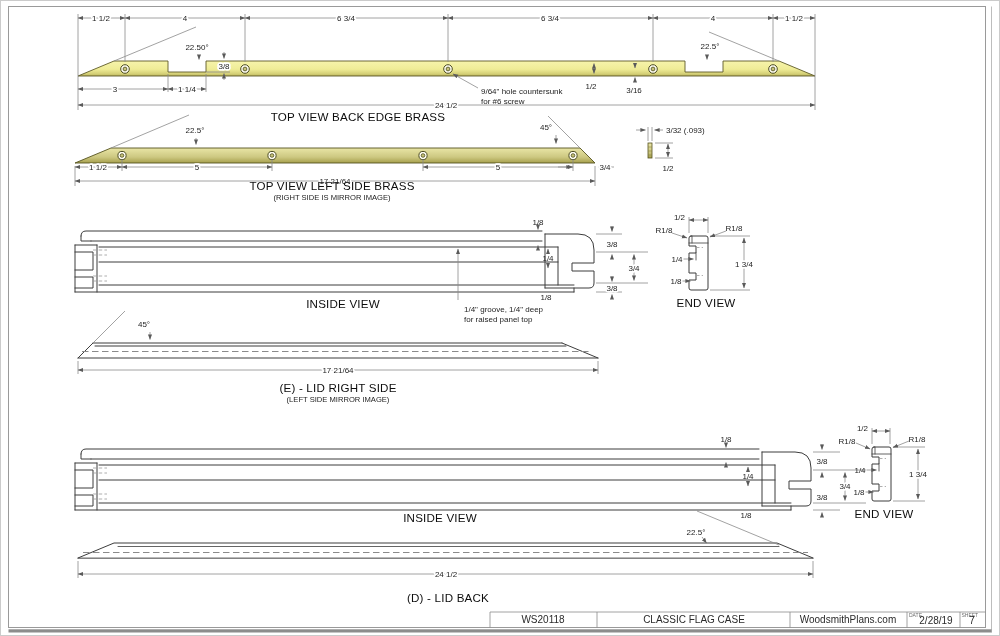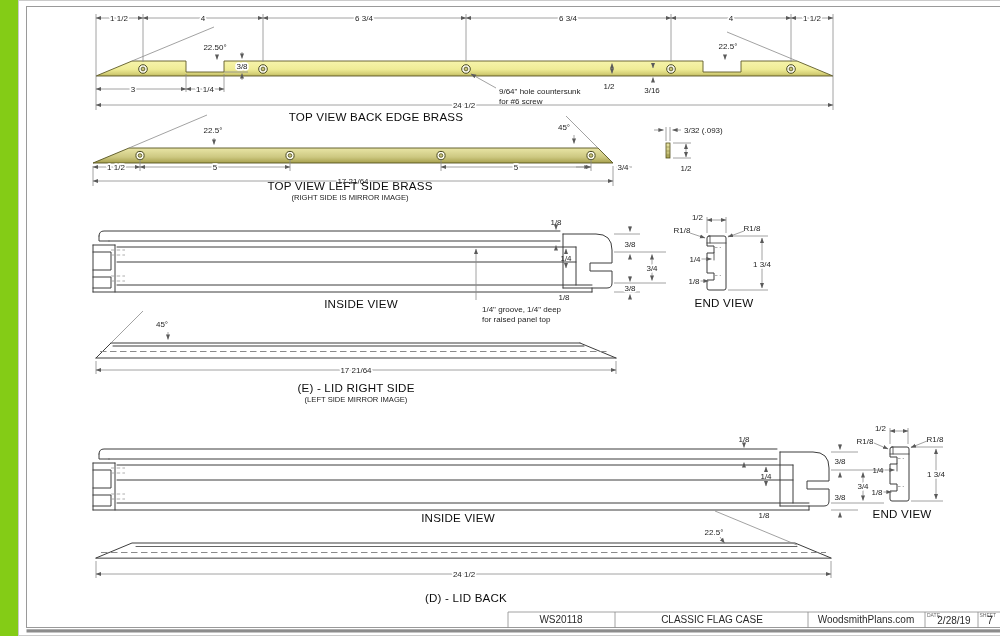--- a/index.html
+++ b/index.html
@@ -1,16 +1,16 @@
 <!DOCTYPE html>
 <html><head>
 <meta charset="utf-8">
 <style>
   html,body { margin:0; padding:0; background:#e8e8e8; }
-  .page { width:968px; height:636px; background:#84cc16; position:relative;padding-left:18px; }
+  .page { width:968px; height:636px; background:#84cc16; position:relative; }
   svg text { font-family:"Liberation Sans", sans-serif; }
   .dt  { font-size:8px; fill:#242424; text-anchor:middle; dominant-baseline:central; }
   .st  { text-anchor:start; }
   .en  { text-anchor:end; }
   .halo{ paint-order:stroke; stroke:#ffffff; stroke-width:3.4px; stroke-linejoin:round; }
   .ti  { font-size:11.6px; fill:#0d0d0d; text-anchor:middle; letter-spacing:0.2px; }
   .sub { font-size:7.6px; fill:#1c1c1c; text-anchor:middle; }
   .obj { fill:none; stroke:#3d3d3d; stroke-width:1; stroke-linecap:round; stroke-linejoin:round; }
   .thin{ stroke-width:0.8; }
   .dim { fill:none; stroke:#8a8a8a; stroke-width:0.8; }

